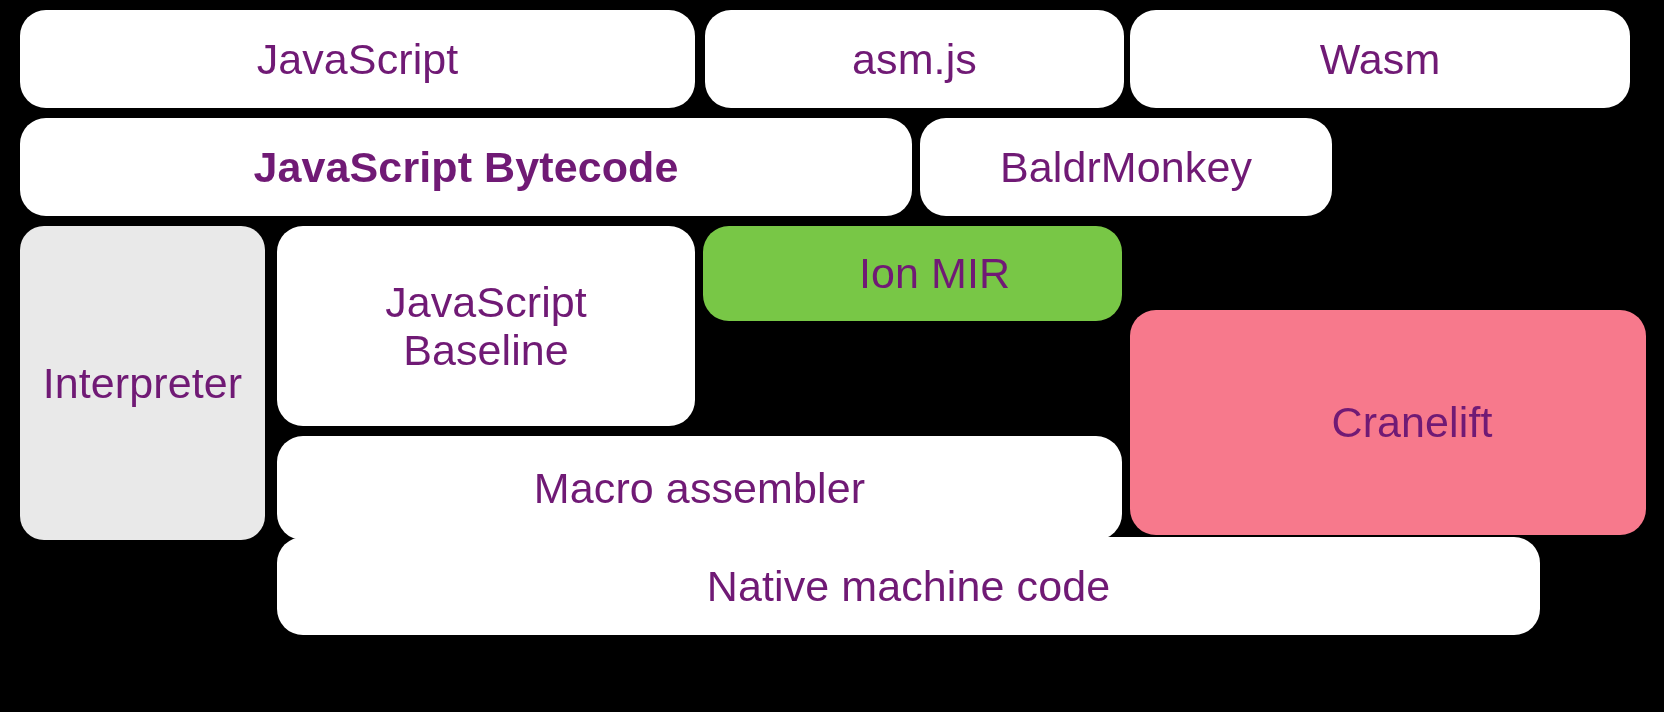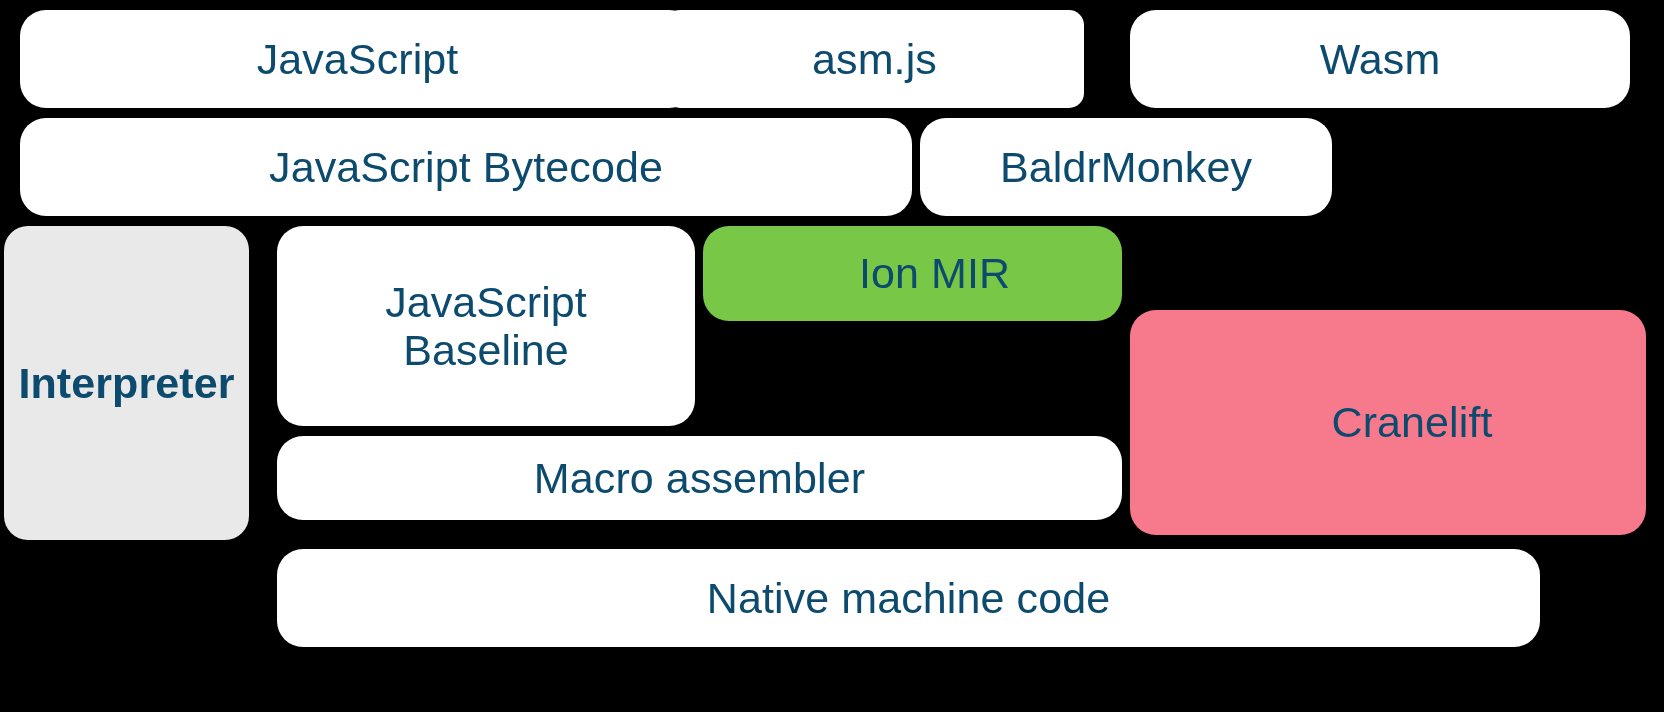--- a/index.html
+++ b/index.html
@@ -14,55 +14,55 @@
     height: 712px;
     background: #000000;
     overflow: hidden;
     font-family: "Liberation Sans", "DejaVu Sans", sans-serif;
   }
   .node {
     position: absolute;
     box-sizing: border-box;
     border-radius: 26px;
     background: #ffffff;
-    color: #0c4a6e;
+    color: #701a75;
     display: flex;
     align-items: center;
     justify-content: center;
     text-align: center;
     line-height: 1.12;
     font-size: 43px;
     font-weight: 400;
     letter-spacing: 0.1px;
     white-space: pre-line;
     user-select: none;
   }
   .node.gray  { background: #e9e9e9; }
   .node.green { background: #78c746; }
   .node.pink  { background: #f7798c; }
 
   
   .n-javascript      { left: 20px;   top: 10px;  width: 675px; height: 98px; }
-  .n-asmjs           { left: 665px;  top: 10px;  width: 419px; height: 98px; border-radius: 15px; }
+  .n-asmjs           { left: 705px;  top: 10px;  width: 419px; height: 98px; }
   .n-wasm            { left: 1130px; top: 10px;  width: 500px; height: 98px; }
 
   
-  .n-js-bytecode     { left: 20px;   top: 118px; width: 892px; height: 98px; }
+  .n-js-bytecode     { left: 20px;   top: 118px; width: 892px; height: 98px; font-weight: bold; }
   .n-baldrmonkey     { left: 920px;  top: 118px; width: 412px; height: 98px; }
 
   
-  .n-interpreter     { left: 4px;   top: 226px; width: 245px; height: 314px; border-radius: 24px; font-weight: bold; }
+  .n-interpreter     { left: 20px;   top: 226px; width: 245px; height: 314px; border-radius: 24px; }
   .n-js-baseline     { left: 277px;  top: 226px; width: 418px; height: 200px; }
   .n-ion-mir         { left: 703px;  top: 226px; width: 419px; height: 95px; padding-left: 44px; }
   .n-ion-lir         { left: 703px;  top: 330px; width: 419px; height: 96px; }
   .n-cranelift       { left: 1130px; top: 310px; width: 516px; height: 225px; padding-left: 48px; }
-  .n-macro-assembler { left: 277px;  top: 436px; width: 845px; height: 84px; }
+  .n-macro-assembler { left: 277px;  top: 436px; width: 845px; height: 104px; }
 
   
-  .n-native-code     { left: 277px;  top: 549px; width: 1263px; height: 98px; }
+  .n-native-code     { left: 277px;  top: 537px; width: 1263px; height: 98px; }
 </style>
 </head>
 <body>
 
 <div id="stage">
 
   <div class="node n-javascript">JavaScript</div>
 
   <div class="node n-asmjs">asm.js</div>
 

